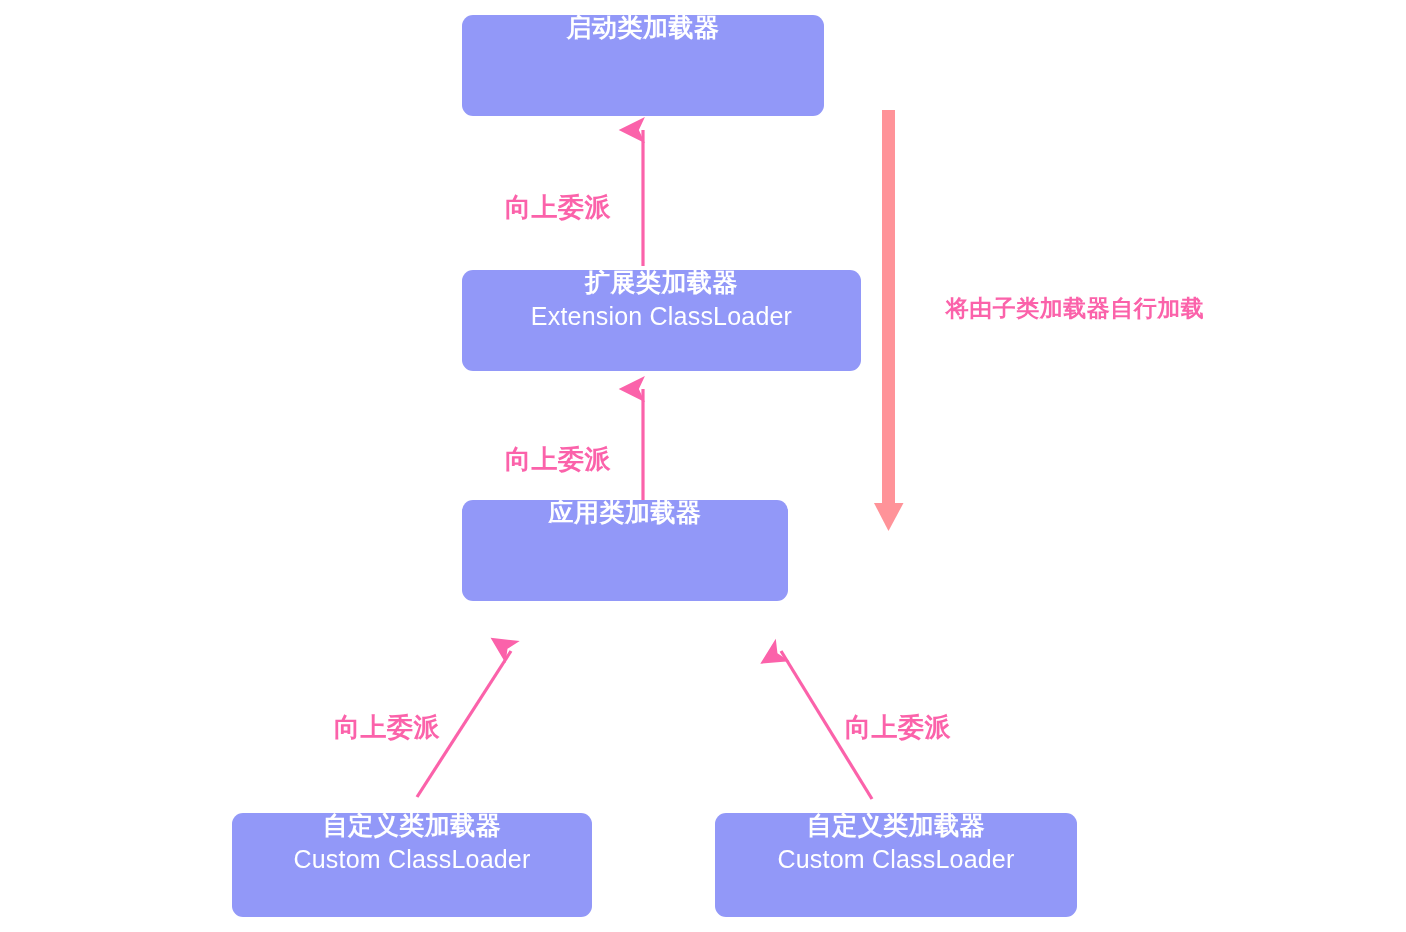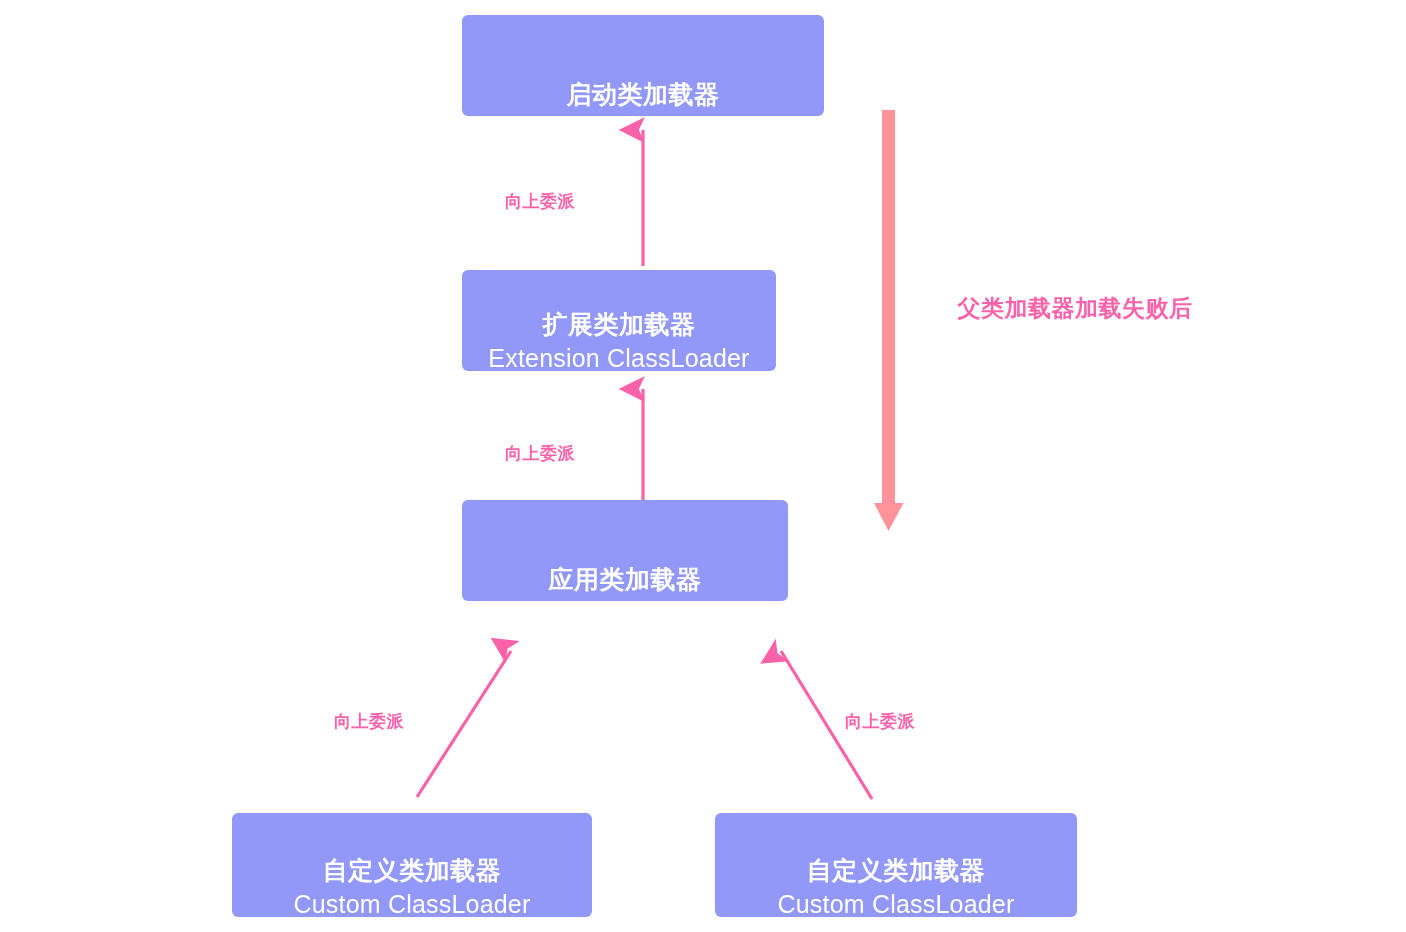--- a/index.html
+++ b/index.html
@@ -11,54 +11,54 @@
     position: relative;
     width: 1406px;
     height: 932px;
     background: #ffffff;
     overflow: hidden;
     font-family: "Liberation Sans", "DejaVu Sans", sans-serif;
   }
   .node {
     position: absolute;
     background: #9298f8;
-    border-radius: 6px;
+    border-radius: 11px;
     display: flex;
     flex-direction: column;
     align-items: center;
-    justify-content: flex-end;
+    justify-content: flex-start;
     color: #ffffff;
     text-align: center;
     box-sizing: border-box;
     line-height: 1.0;
   }
   .node .cn {
     font-size: 25px;
     font-weight: 700;
     letter-spacing: 0.5px;
     margin-bottom: 9px;
     white-space: nowrap;
   }
   .node .en {
     font-size: 25px;
     font-weight: 400;
     letter-spacing: 0.2px;
     white-space: nowrap;
   }
   
   #node-bootstrap   { left: 462px; top: 15px;  width: 362px; height: 101px; }
-  #node-extension   { left: 462px; top: 270px; width: 314px; height: 101px; }
+  #node-extension   { left: 462px; top: 270px; width: 399px; height: 101px; }
   #node-application { left: 462px; top: 500px; width: 326px; height: 101px; }
   #node-custom-left  { left: 232px; top: 813px; width: 360px; height: 104px; }
   #node-custom-right { left: 715px; top: 813px; width: 362px; height: 104px; }
 
   .edge-label {
     position: absolute;
     color: #fb62aa;
-    font-size: 17px;
+    font-size: 26px;
     font-weight: 700;
     white-space: nowrap;
     letter-spacing: 0.5px;
   }
   #label-delegate-1 { left: 505px; top: 190px; }
   #label-delegate-2 { left: 505px; top: 442px; }
   #label-delegate-3 { left: 334px; top: 710px; }
   #label-delegate-4 { left: 845px; top: 710px; }
 
   #fallback-note {
@@ -132,16 +132,16 @@
     <div class="cn">自定义类加载器</div>
     <div class="en">Custom ClassLoader</div>
   </div>
 
   <div class="edge-label" id="label-delegate-1">向上委派</div>
   <div class="edge-label" id="label-delegate-2">向上委派</div>
   <div class="edge-label" id="label-delegate-3">向上委派</div>
   <div class="edge-label" id="label-delegate-4">向上委派</div>
 
   <div id="fallback-note">
-    <span>父类加载器加载失败后</span>
+    <span>将由子类加载器自行加载</span>
   </div>
 
 </div>
 
 </body></html>

